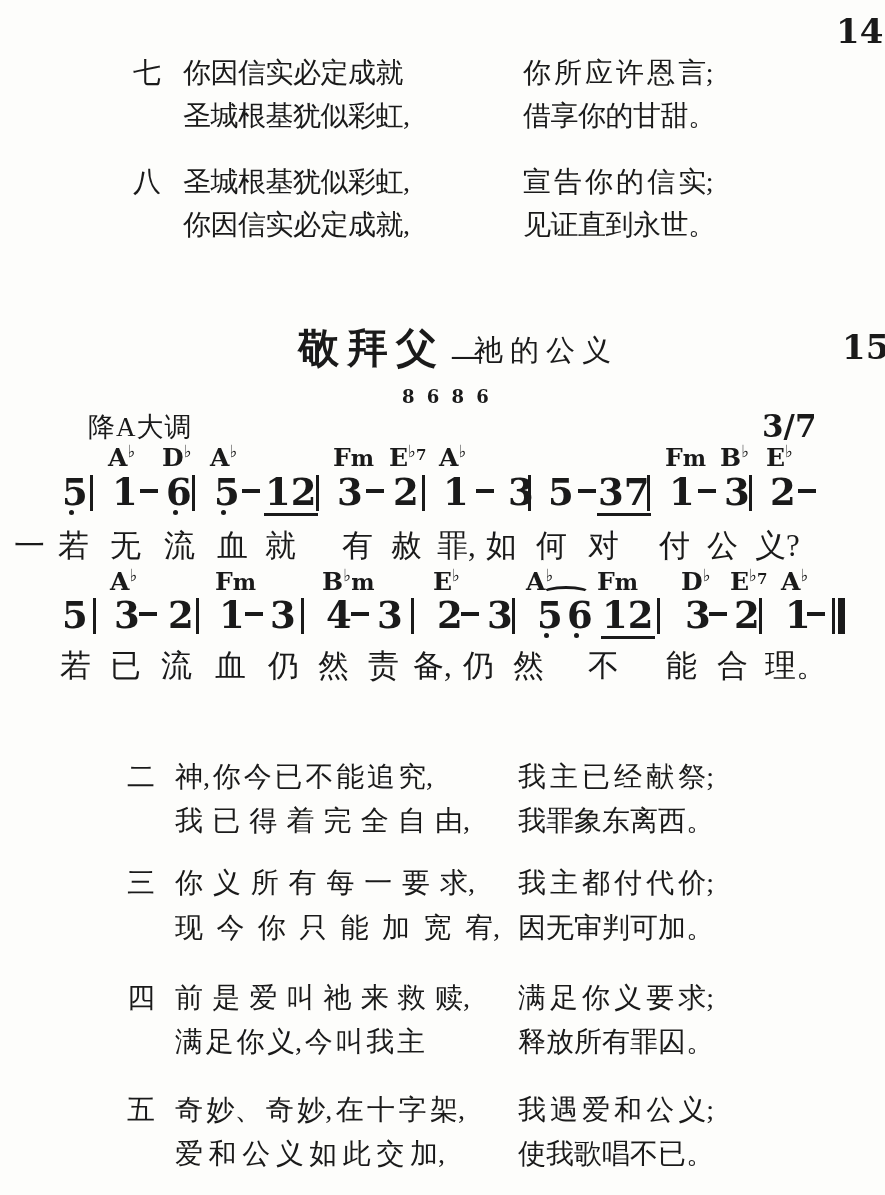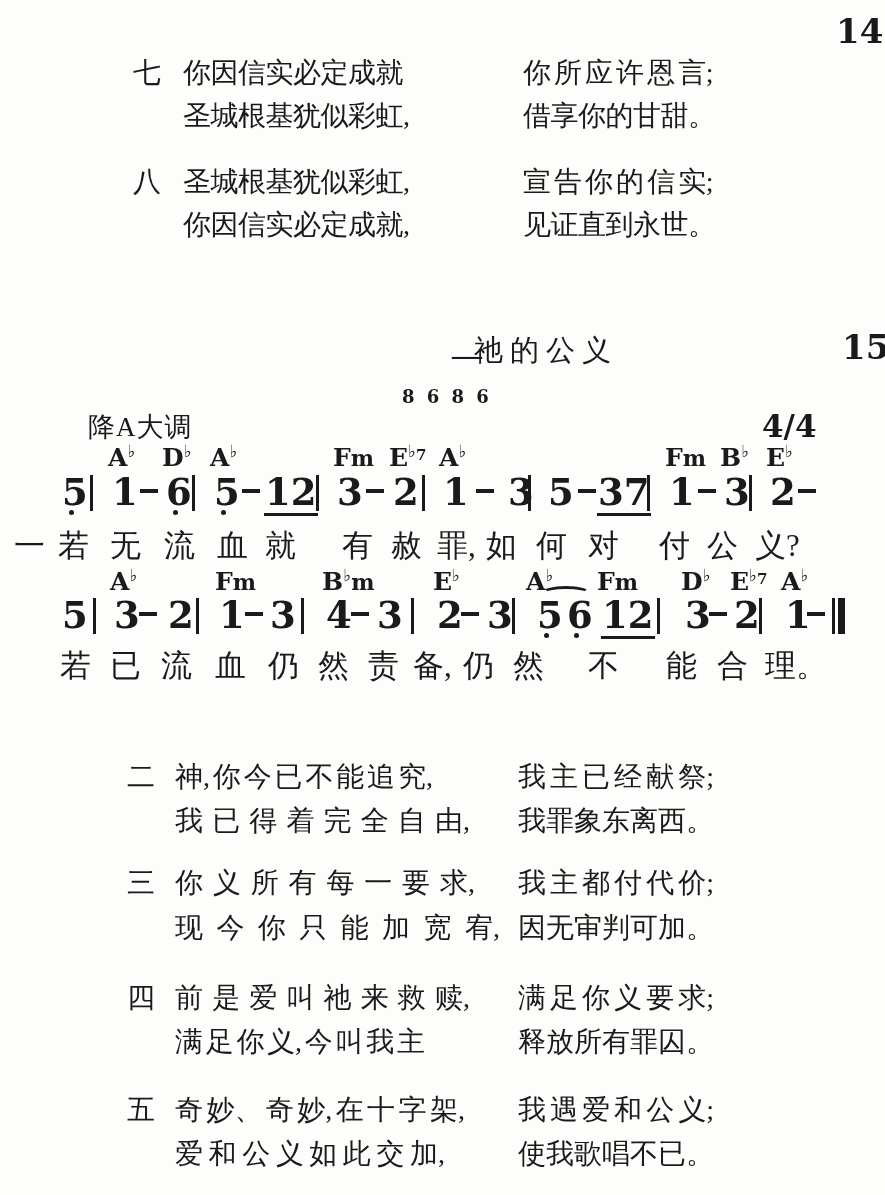--- a/index.html
+++ b/index.html
@@ -80,27 +80,28 @@
       <span class="cnTop jrow abs" style="left: 523px; top: 210px; width: 190px;">
         <span>见</span>
         <span>证</span>
         <span>直</span>
         <span>到</span>
         <span>永</span>
         <span>世。</span>
       </span>
     </div>
 
+  <div class="abs title" style="left:298px;top:328px">敬拜父</div>
   <div class="abs tdash" style="left:452px;top:340px">—</div>
   <div class="abs subtitle" style="left:474px;top:336px">祂的公义</div>
   <div class="abs pnum" style="left:842px;top:330px">15</div>
 
   <div class="abs meter" style="left:402px;top:388px">8 6 8 6</div>
   <div class="abs keylbl" style="left:88px;top:414px">降A大调</div>
-  <div class="abs timesig" style="left:762px;top:411px">4/4</div>
+  <div class="abs timesig" style="left:762px;top:411px">3/7</div>
 
   <div id="music">
       <span class="note abs" style="left: 62px; top: 474px;">5</span>
       <div class="lowdot abs" style="left: 69px; top: 510px;"></div>
       <div class="bar abs" style="left: 90px; top: 475px;"></div>
       <span class="note abs" style="left: 112px; top: 474px;">1</span>
       <span class="chord abs" style="left: 108px; top: 445px;"><span class="croot">A</span><span class="cflat">♭</span></span>
       <div class="dash abs" style="left: 140px; top: 489px;"></div>
       <span class="note abs" style="left: 166px; top: 474px;">6</span>
       <div class="lowdot abs" style="left: 173px; top: 510px;"></div>

